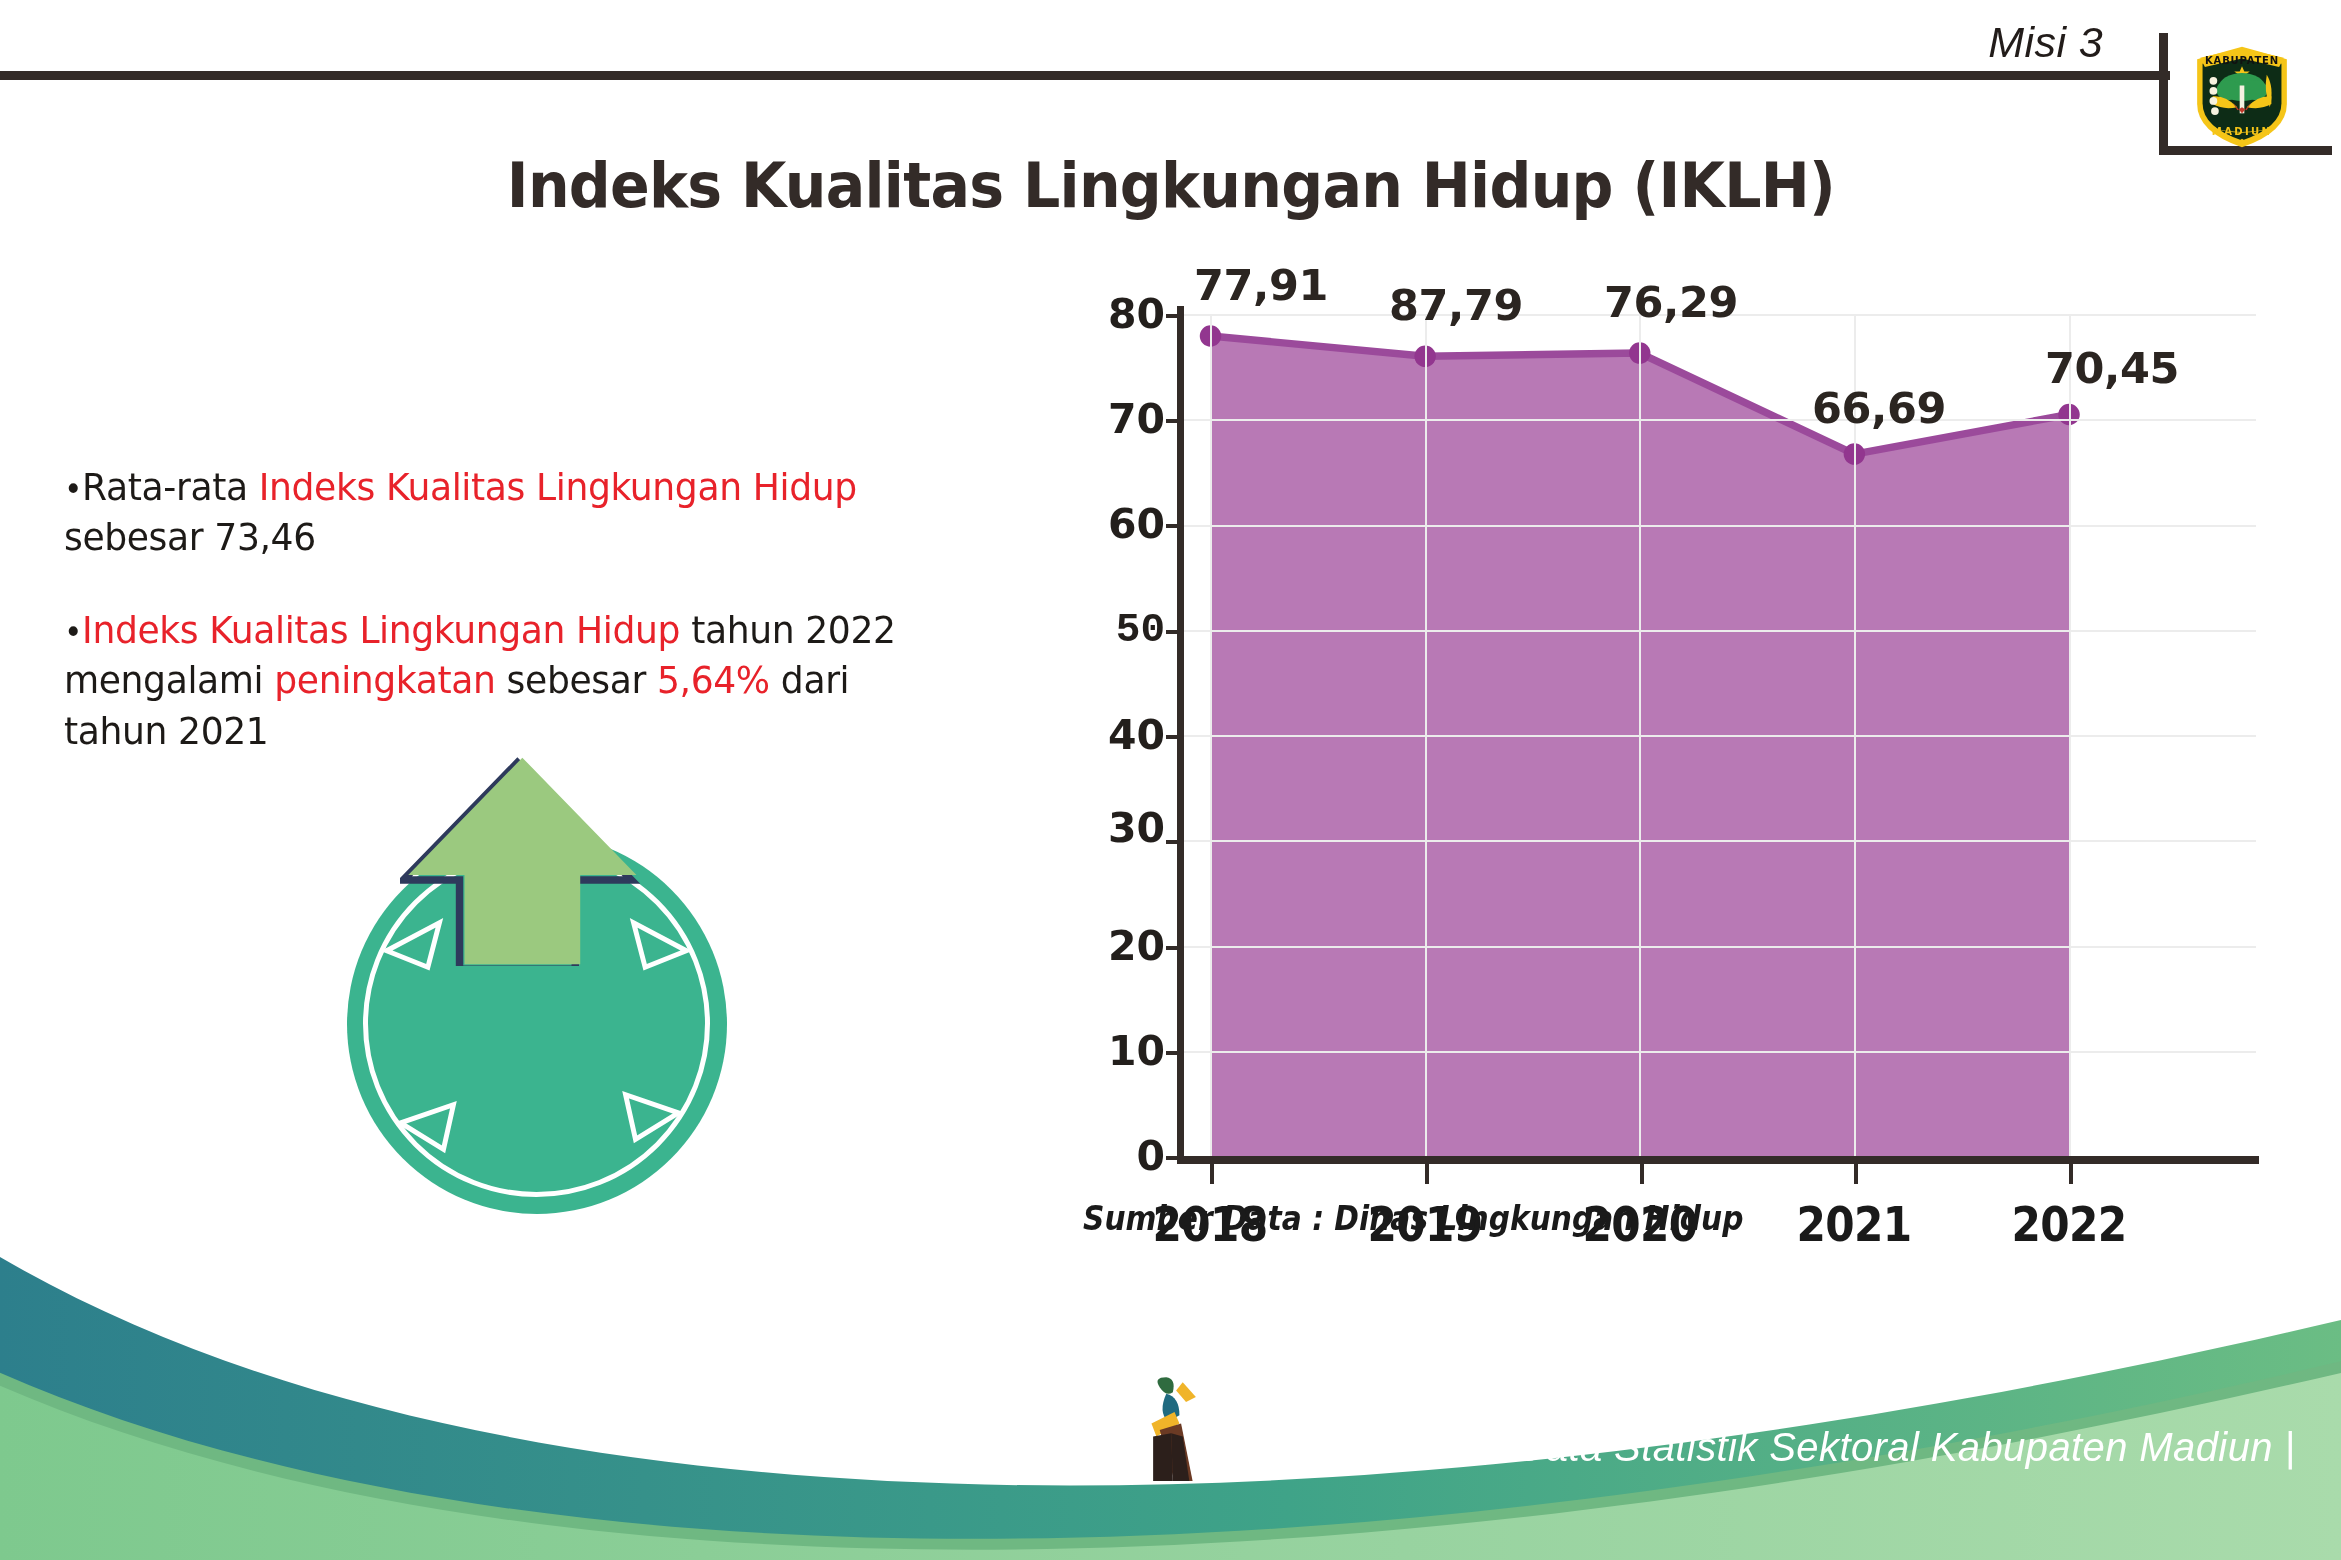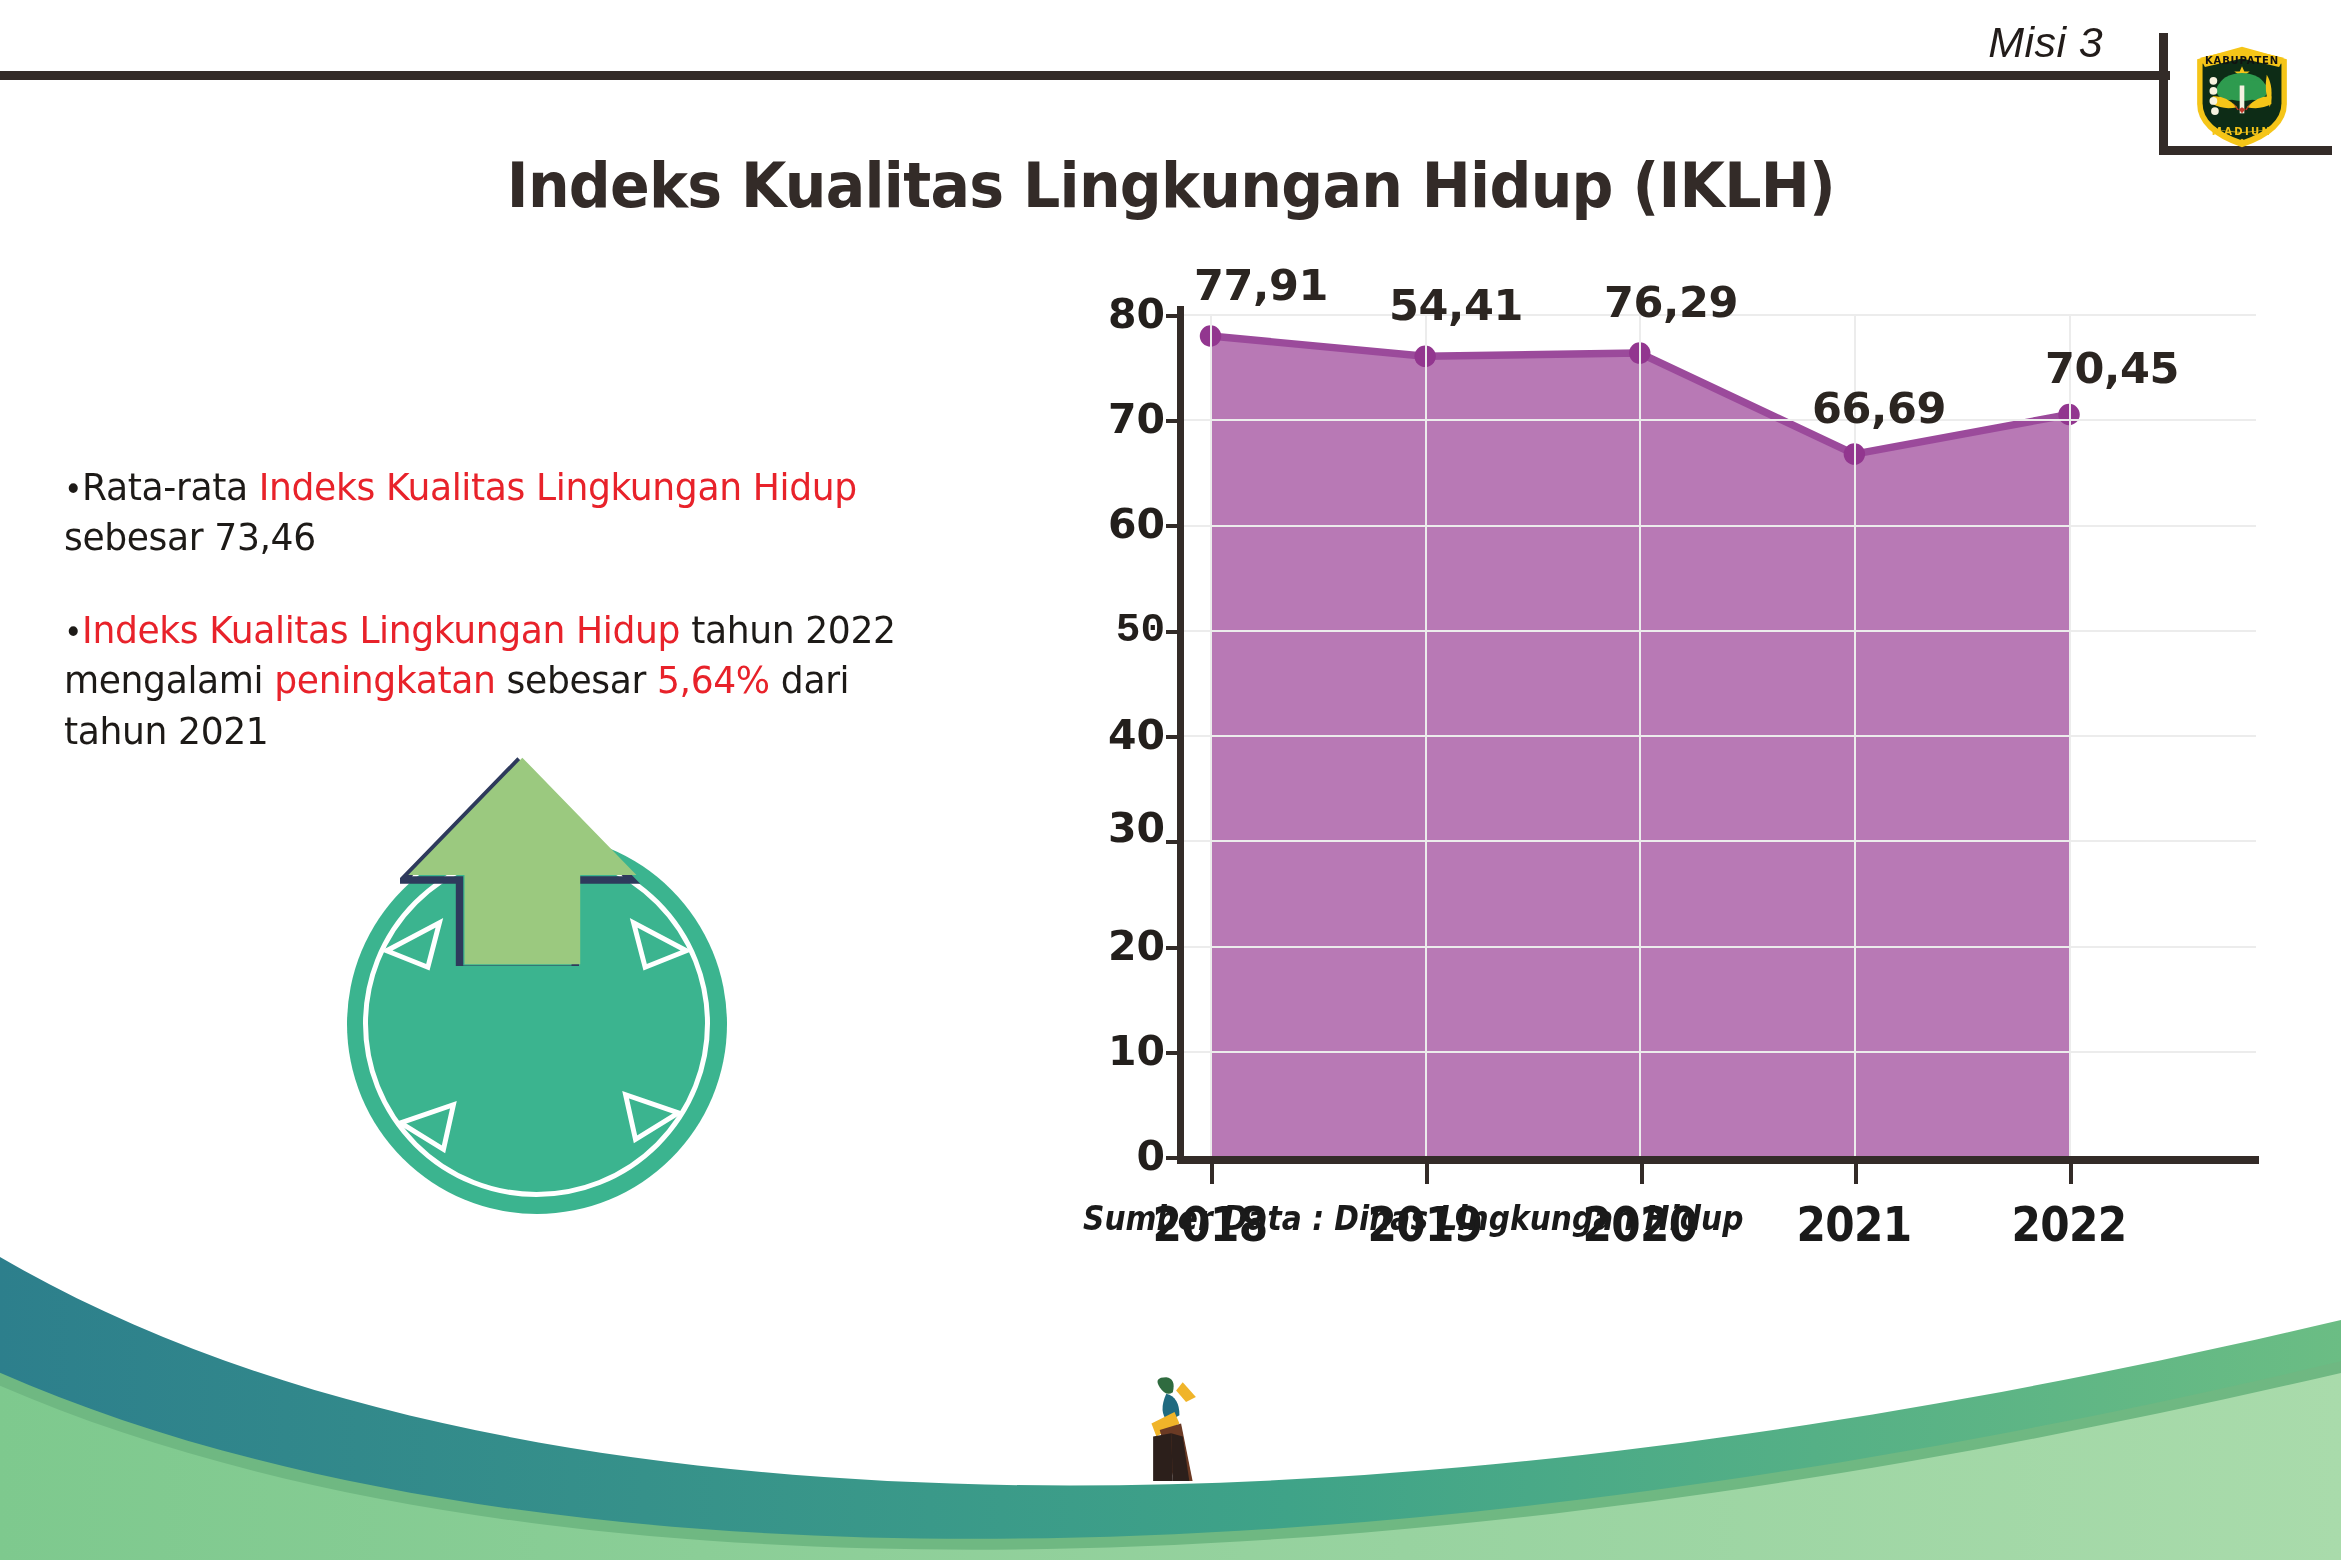--- a/index.html
+++ b/index.html
@@ -283,21 +283,21 @@
         <div class="xtick-label" style="left: 451px;">2019</div>
         <div class="xtick-mark" style="left: 666px;"></div>
         <div class="xtick-label" style="left: 666px;">2020</div>
         <div class="xtick-mark" style="left: 880px;"></div>
         <div class="xtick-label" style="left: 880px;">2021</div>
         <div class="xtick-mark" style="left: 1095px;"></div>
         <div class="xtick-label" style="left: 1095px;">2022</div>
       </div>
     <div id="point-labels">
         <div class="pt-label" style="left: 287px; top: -29px;">77,91</div>
-        <div class="pt-label" style="left: 482px; top: -9px;">54,41</div>
+        <div class="pt-label" style="left: 482px; top: -9px;">87,79</div>
         <div class="pt-label" style="left: 697px; top: -12px;">76,29</div>
         <div class="pt-label" style="left: 905px; top: 94px;">66,69</div>
         <div class="pt-label" style="left: 1138px; top: 54px;">70,45</div>
       </div>
   </div>
 
   <div class="source">Sumber Data : Dinas Lingkungan Hidup</div>
 
   <div class="footer">
     <svg width="2342" height="347" viewBox="0 0 2836 420" preserveAspectRatio="none">
@@ -321,16 +321,17 @@
     <svg class="footer-logo" viewBox="0 0 96 140">
       <path d="M30 18 Q22 6 38 6 Q50 8 46 24 Q38 30 30 18 Z" fill="#2f6b3f"></path>
       <path d="M58 12 L74 30 L62 36 L50 22 Z" fill="#f0b429"></path>
       <path d="M38 26 Q54 30 54 52 L40 60 Q28 48 38 26 Z" fill="#1f6a80"></path>
       <path d="M20 62 L48 48 L54 62 L26 78 Z" fill="#f0b429"></path>
       <path d="M30 70 L56 62 L70 132 L48 132 Z" fill="#6b3a24"></path>
       <path d="M22 78 L44 74 L46 132 L22 132 Z" fill="#2c1f1b"></path>
       <path d="M44 74 L58 78 L66 132 L46 132 Z" fill="#2c1f1b"></path>
     </svg>
 
+    <div class="footer-text">Media Infografis Data Statistik Sektoral Kabupaten Madiun |</div>
   </div>
 
 </div>
 
 
 </body></html>

